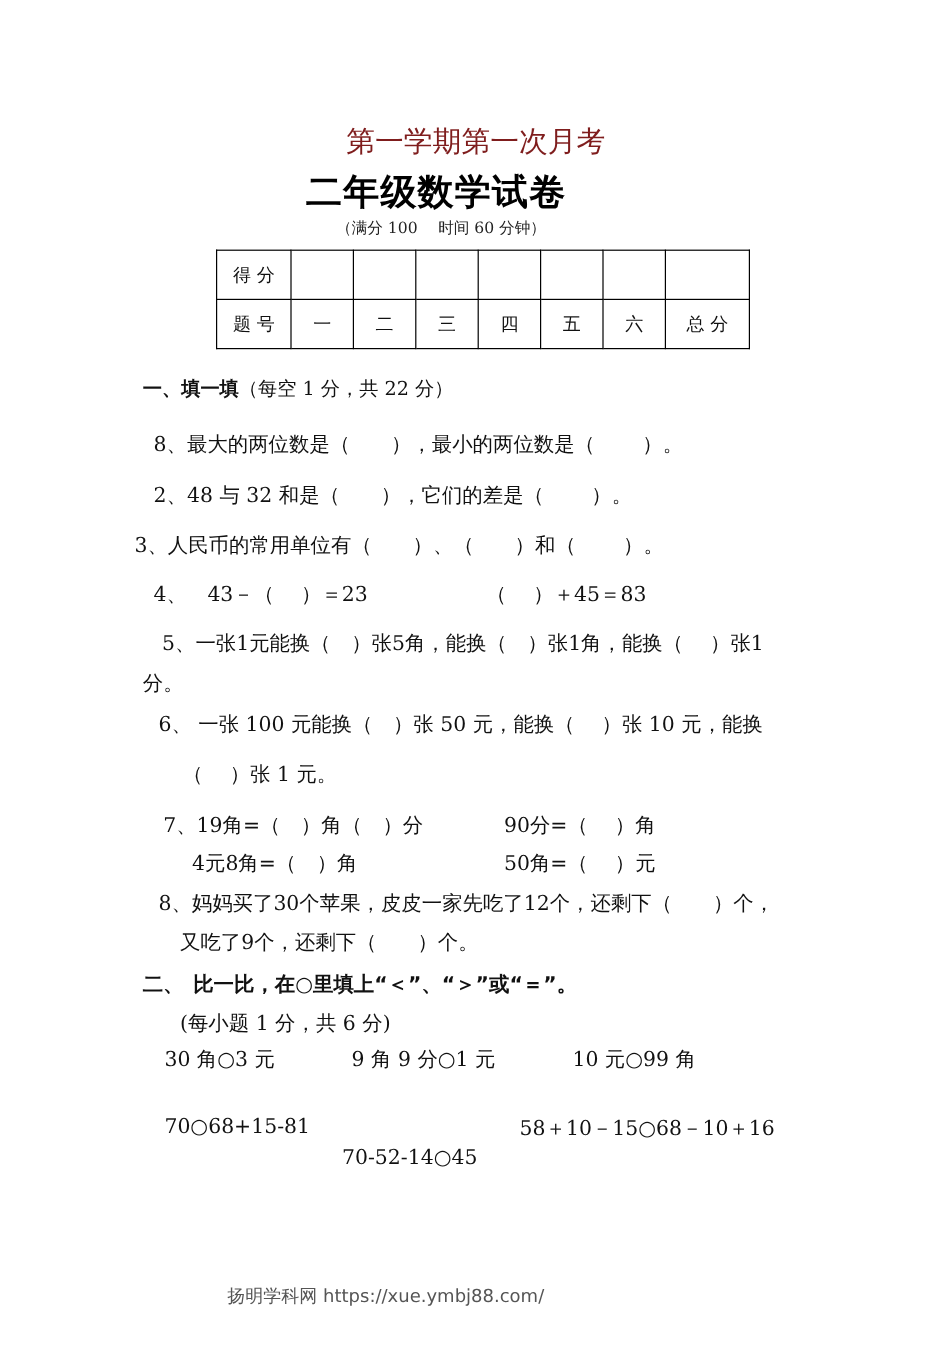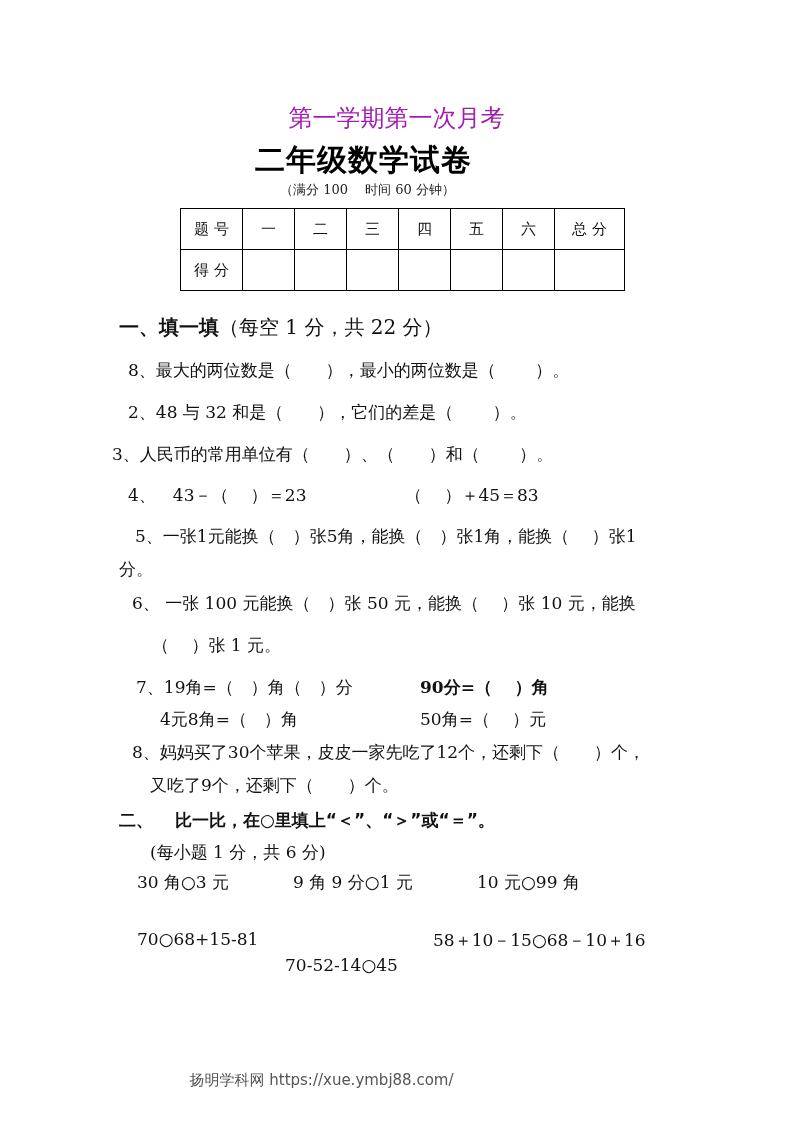--- a/index.html
+++ b/index.html
@@ -1,82 +1,82 @@
 <!DOCTYPE html>
 <html><head>
 <meta charset="utf-8">
 <style>
   html, body { margin: 0; padding: 0; background: #ffffff; }
   body { width: 793px; height: 1122px; position: relative; overflow: hidden;
          font-family: "DejaVu Serif", "Liberation Serif", serif; color: #111; }
   .abs { position: absolute; white-space: pre; }
-  .subtitle { left: 0; width: 793px; text-align: center; top: 102px; font-size: 24px; color: #a21caf; }
+  .subtitle { left: 0; width: 793px; text-align: center; top: 102px; font-size: 24px; color: #7f1d1d; }
   .title { left: 0; width: 727px; text-align: center; top: 140px; font-size: 30px; font-weight: bold;
            font-family: "DejaVu Sans", "Liberation Sans", sans-serif; letter-spacing: 1px; color: #000; }
   .meta { left: 0; width: 735px; text-align: center; top: 181px; font-size: 13px; color: #222; }
   table.score { position: absolute; left: 180px; top: 208px; border-collapse: collapse;
                 font-family: "DejaVu Sans", "Liberation Sans", sans-serif; font-size: 15px; }
   table.score td { border: 1.5px solid #000; height: 40px; text-align: center; padding: 0; }
   .q { font-size: 17px; }
-  .sec { font-size: 20px; }
+  .sec { font-size: 16px; }
   .sec b { font-family: "DejaVu Sans", "Liberation Sans", sans-serif; }
   .footer { left: 0; width: 643px; text-align: center; top: 1071px; font-size: 15px; color: #555;
             font-family: "DejaVu Sans", "Liberation Sans", sans-serif; }
 </style>
 </head>
 <body>
 
 <div class="abs subtitle">第一学期第一次月考</div>
 <div class="abs title">二年级数学试卷</div>
 <div class="abs meta">（满分 100　 时间 60 分钟）</div>
 
 <table class="score">
   <tbody>
       <tr>
+    <td>得 分</td>
+    <td></td>
+    <td></td>
+    <td></td>
+    <td></td>
+    <td></td>
+    <td></td>
+    <td></td>
+  </tr>
+  <tr>
     <td style="width:61px">题 号</td>
     <td style="width:51px">一</td>
     <td style="width:51px">二</td>
     <td style="width:51px">三</td>
     <td style="width:51px">四</td>
     <td style="width:51px">五</td>
     <td style="width:51px">六</td>
     <td style="width:69px">总 分</td>
-  </tr>
-  <tr>
-    <td>得 分</td>
-    <td></td>
-    <td></td>
-    <td></td>
-    <td></td>
-    <td></td>
-    <td></td>
-    <td></td>
   </tr>
 </tbody>
   </table>
 
 <div class="abs sec" style="left:119px; top:314px;"><b>一、填一填</b><span>（每空 1 分，共 22 分）</span></div>
 
 <div class="abs q" style="left:128px; top:359px;">8、最大的两位数是（　　），最小的两位数是（　　 ）。</div>
 <div class="abs q" style="left:128px; top:401px;">2、48 与 32 和是（　　），它们的差是（　　 ）。</div>
 <div class="abs q" style="left:112px; top:443px;">3、人民币的常用单位有（　　）、（　　）和（　　 ）。</div>
 <div class="abs q" style="left:128px; top:484px;">4、　43－（　 ）＝23</div>
 <div class="abs q" style="left:405px; top:484px;">（　 ）＋45＝83</div>
 <div class="abs q" style="left:135px; top:525px;">5、一张1元能换（　）张5角，能换（　）张1角，能换（　 ）张1</div>
 <div class="abs q" style="left:119px; top:558px;">分。</div>
 <div class="abs q" style="left:132px; top:592px;">6、 一张 100 元能换（　）张 50 元，能换（　 ）张 10 元，能换</div>
 <div class="abs q" style="left:152px; top:634px;">（　 ）张 1 元。</div>
 <div class="abs q" style="left:136px; top:676px;">7、19角=（　）角（　）分</div>
-<div class="abs q" style="left:420px; top:676px;font-weight:bold;">90分=（　 ）角</div>
+<div class="abs q" style="left:420px; top:676px;">90分=（　 ）角</div>
 <div class="abs q" style="left:160px; top:708px;">4元8角=（　）角</div>
 <div class="abs q" style="left:420px; top:708px;">50角=（　 ）元</div>
 <div class="abs q" style="left:132px; top:741px;">8、妈妈买了30个苹果，皮皮一家先吃了12个，还剩下（　　）个，</div>
 <div class="abs q" style="left:150px; top:774px;">又吃了9个，还剩下（　　）个。</div>
 
-<div class="abs sec" style="left:119px; top:809px; font-size:17px;"><b>二、</b><b style="margin-left:22px;">比一比，在○里填上“＜”、“＞”或“＝”。</b></div>
+<div class="abs sec" style="left:119px; top:809px; font-size:17px;"><b>二、</b><b style="margin-left:8px;">比一比，在○里填上“＜”、“＞”或“＝”。</b></div>
 <div class="abs q" style="left:150px; top:841px;">(每小题 1 分，共 6 分)</div>
 
 <div class="abs q" style="left:137px; top:871px;">30 角○3 元</div>
 <div class="abs q" style="left:293px; top:871px;text-align:right;">9 角 9 分○1 元</div>
 <div class="abs q" style="left:477px; top:871px;">10 元○99 角</div>
 
 <div class="abs q" style="left:137px; top:929px;">70○68+15-81</div>
 <div class="abs q" style="left:285px; top:929px;margin-top:26px;">70-52-14○45</div>
 <div class="abs q" style="left:433px; top:929px;">58＋10－15○68－10＋16</div>
 

